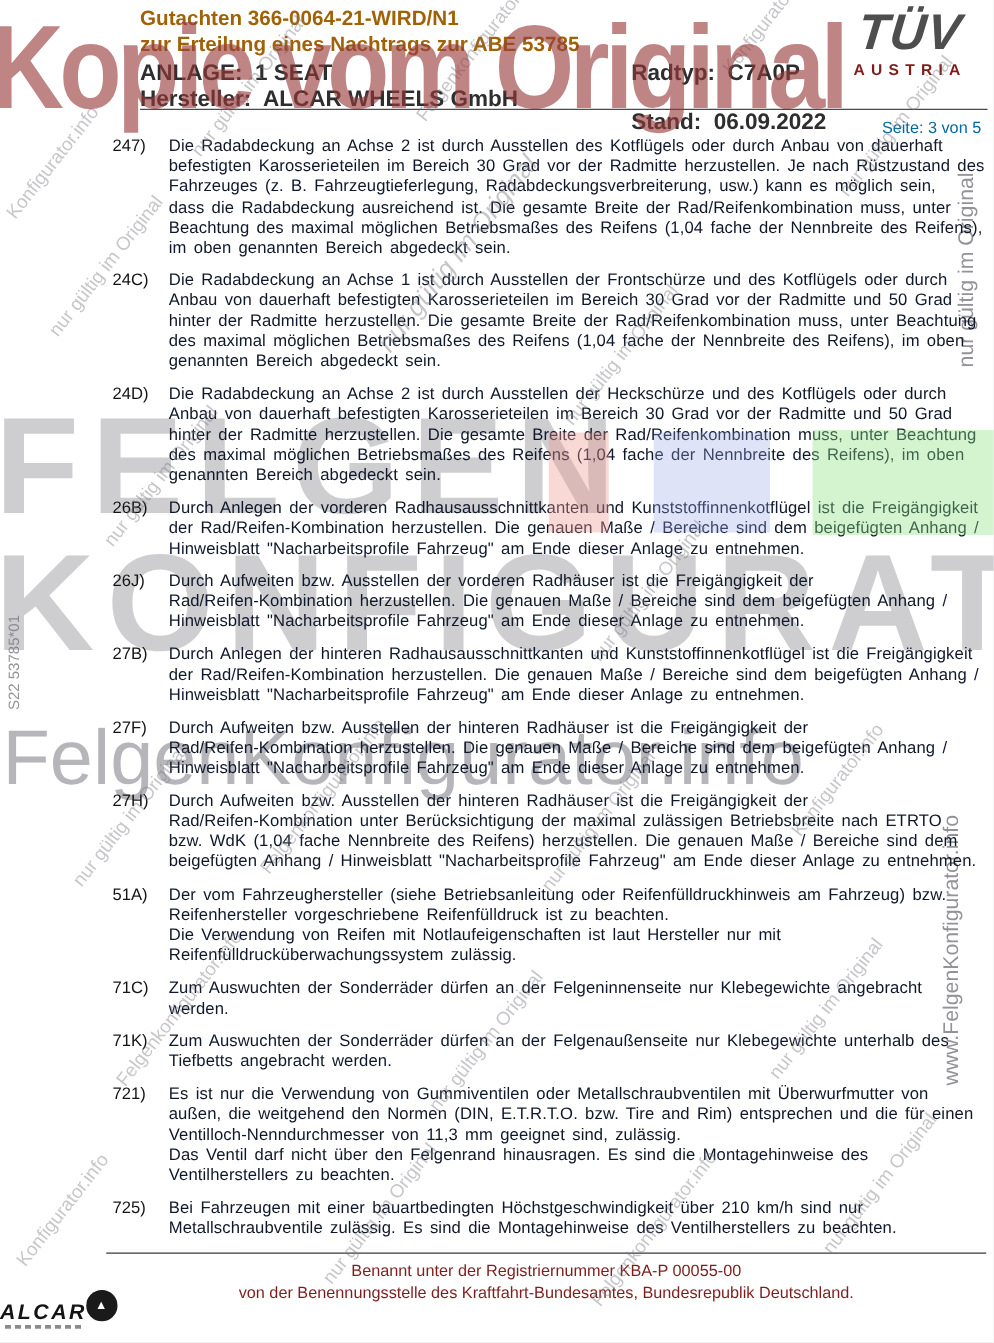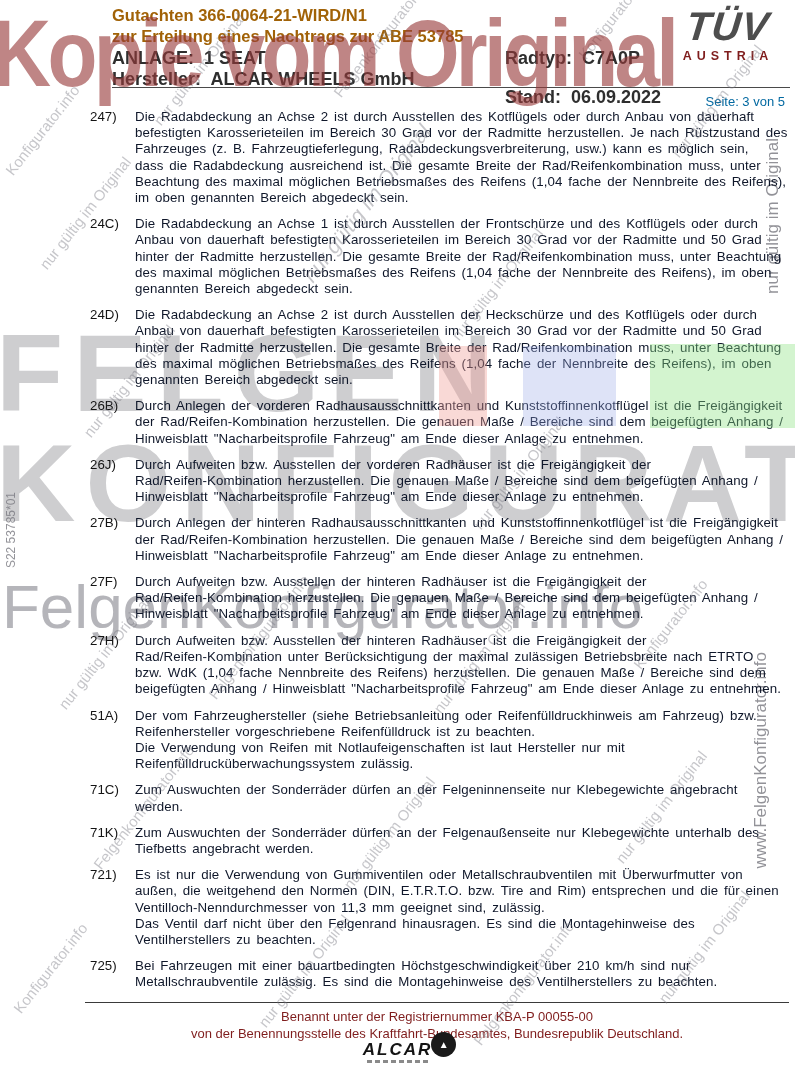--- a/index.html
+++ b/index.html
@@ -64,21 +64,21 @@
   
   .hl{position:absolute;z-index:5;pointer-events:none;}
   .hl-pink{left:439px;top:346px;width:48px;height:80px;background:rgba(238,156,146,0.38);}
   .hl-blue{left:523px;top:346px;width:93px;height:80px;background:rgba(152,168,230,0.32);}
   .hl-green{left:650px;top:344px;width:145px;height:84px;background:rgba(140,226,130,0.38);}
   
   .footer-rule{position:absolute;left:85px;right:6px;top:1002px;border-top:1.2px solid #3a3a3a;z-index:2;}
   .footer-text{position:absolute;left:85px;width:704px;top:1009px;text-align:center;
     font-size:13px;line-height:16.5px;color:#7f1d1d;z-index:2;}
   .alcar-wrap{position:absolute;left:0;width:795px;top:1041px;display:flex;
-    justify-content:center;z-index:2;}
+    justify-content:flex-start;z-index:2;}
   .alcar-inner{position:relative;text-align:center;}
   .alcar-text{font-size:17px;font-weight:800;letter-spacing:2px;color:#141414;
     font-style:italic;line-height:18px;}
   .alcar-emblem{position:absolute;right:-24px;top:-9px;width:25px;height:25px;
     border-radius:50%;background:#1a1a1a;color:#fff;font-size:10px;line-height:25px;
     text-align:center;}
   .alcar-tagline{width:62px;height:3px;margin:1px auto 0 auto;
     background:repeating-linear-gradient(90deg,#8a8a8a 0 5px,transparent 5px 8px);}
 </style>
 </head>

